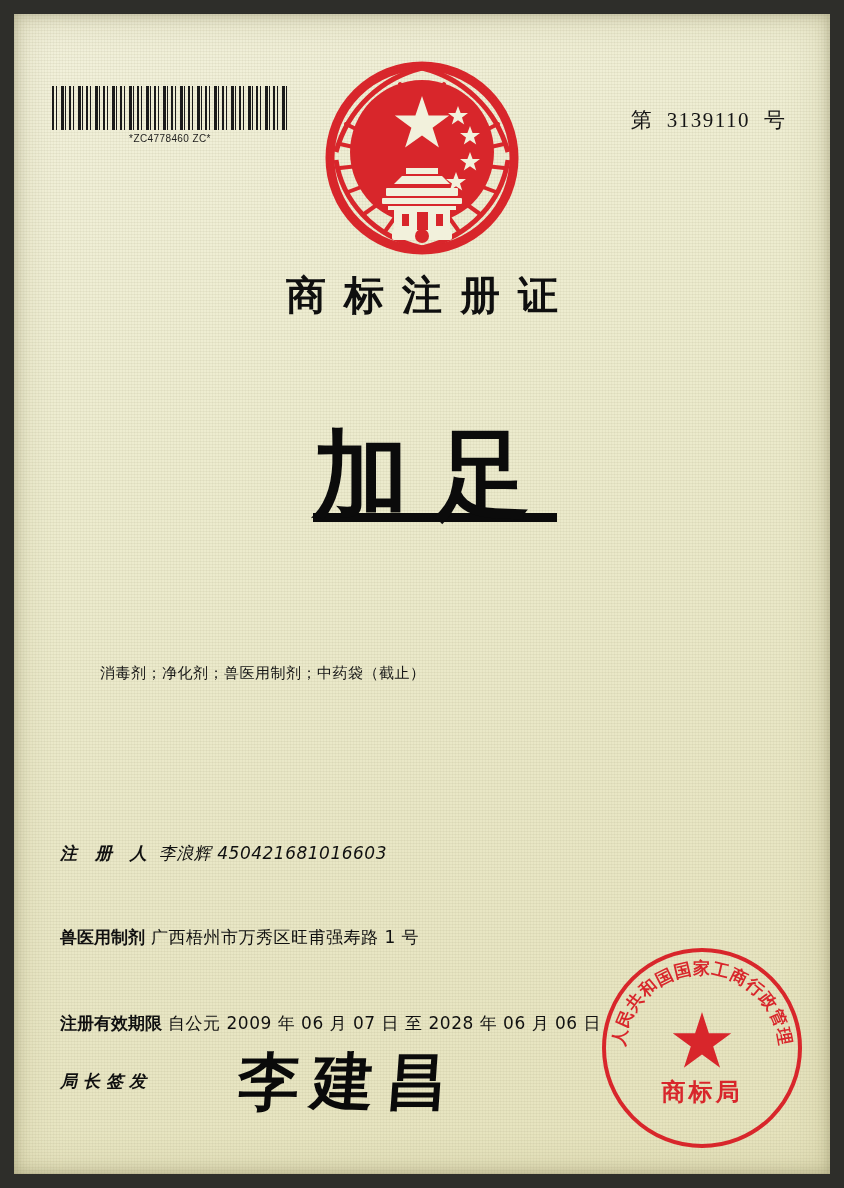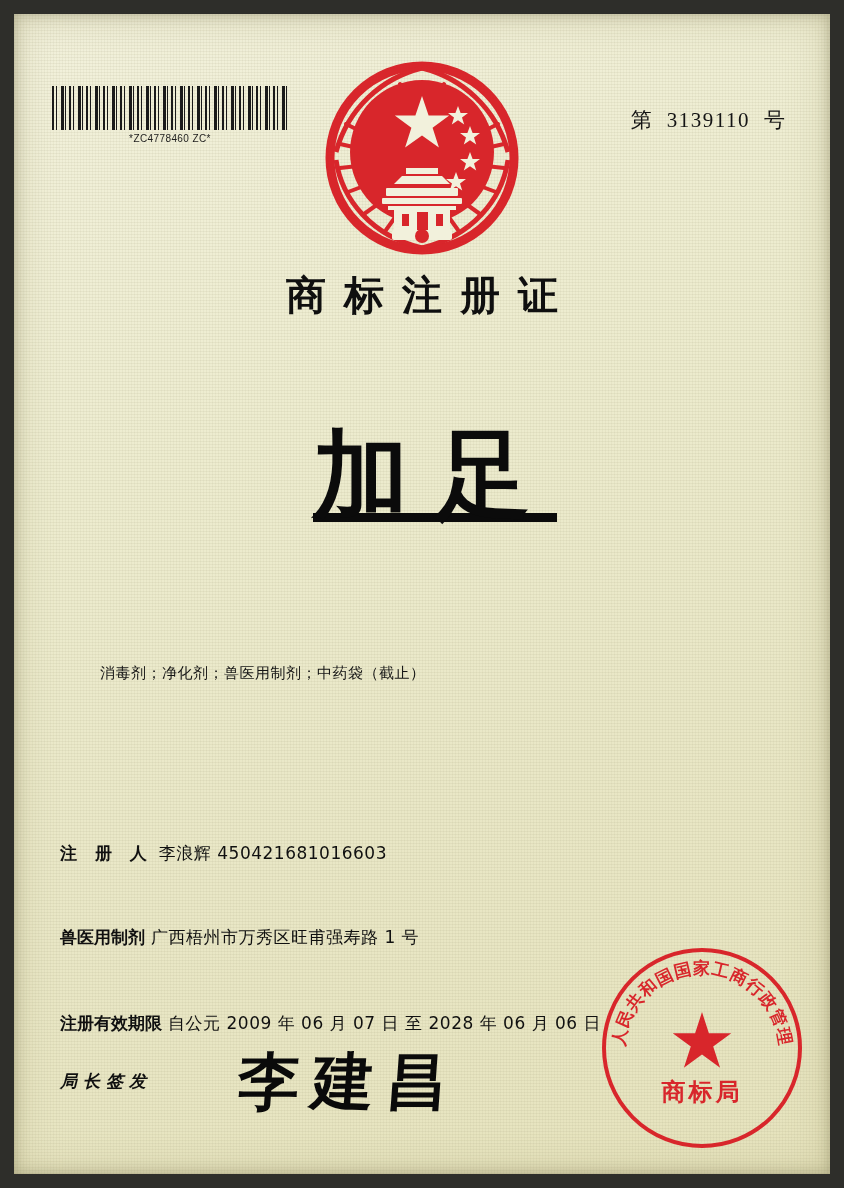--- a/index.html
+++ b/index.html
@@ -153,21 +153,21 @@
     display: inline-block;
   }
   .field .label.tight {
     letter-spacing: 0px;
   }
   .field .value {
     font-weight: normal;
     letter-spacing: 0.5px;
     margin-left: 6px;
   }
-  #registrant { top: 828px; }
+  #registrant { top: 828px; font-style: italic; }
   #address { top: 912px; }
   #validity { top: 998px; }
   
   .director-label {
     position: absolute;
     left: 46px;
     top: 1056px;
     font-family: "DejaVu Sans", sans-serif;
     font-weight: bold;
     font-size: 17px;

